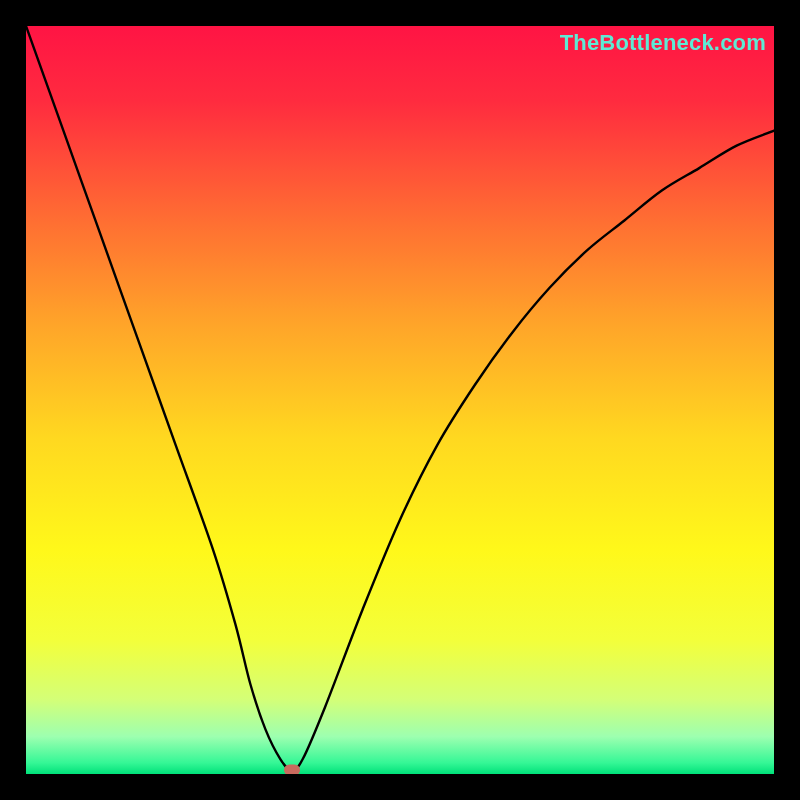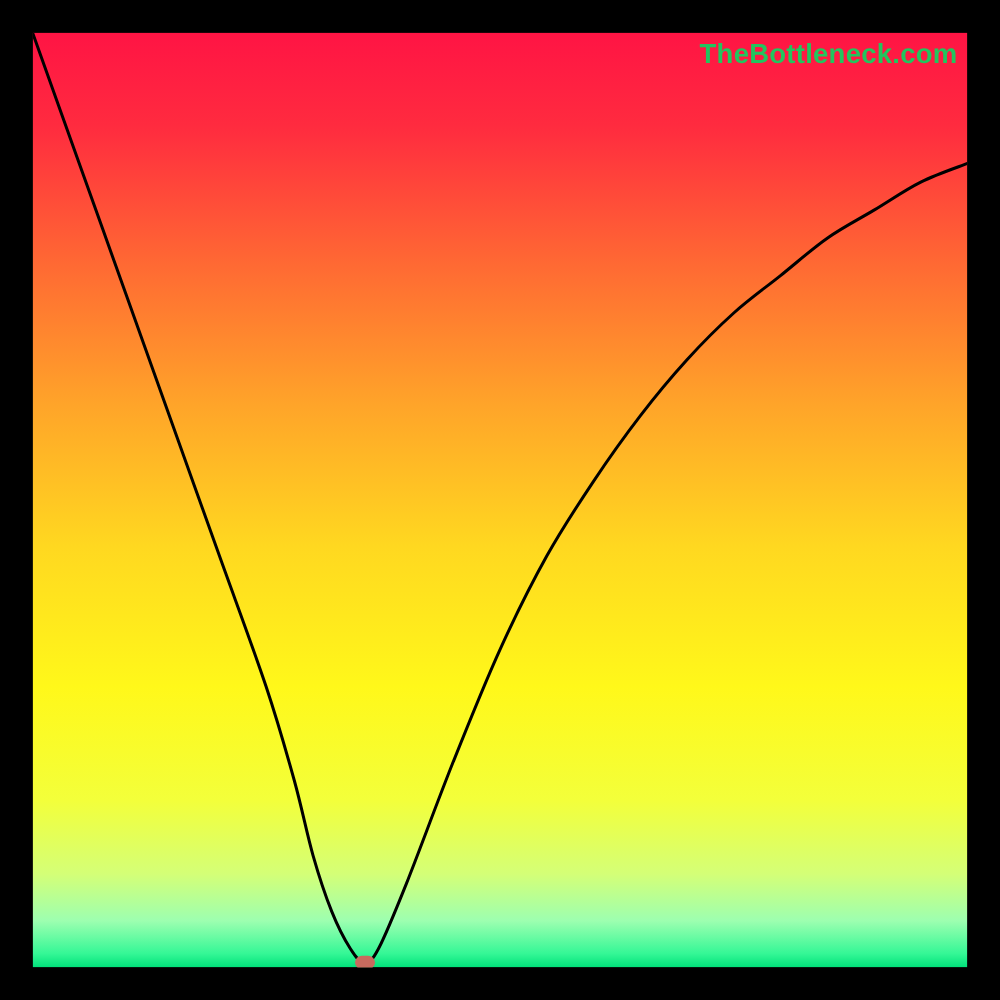--- a/index.html
+++ b/index.html
@@ -22,21 +22,21 @@
     position: absolute;
     inset: 0;
   }
   .watermark {
     position: absolute;
     top: 4px;
     right: 8px;
     font-family: Arial, Helvetica, sans-serif;
     font-size: 22px;
     font-weight: 600;
-    color: #22c55e;
+    color: #5eead4;
     letter-spacing: 0.2px;
     margin-left: 44px;
   }
   .curve {
     position: absolute;
     inset: 0;
   }
   .min-marker {
     position: absolute;
     width: 16px;

